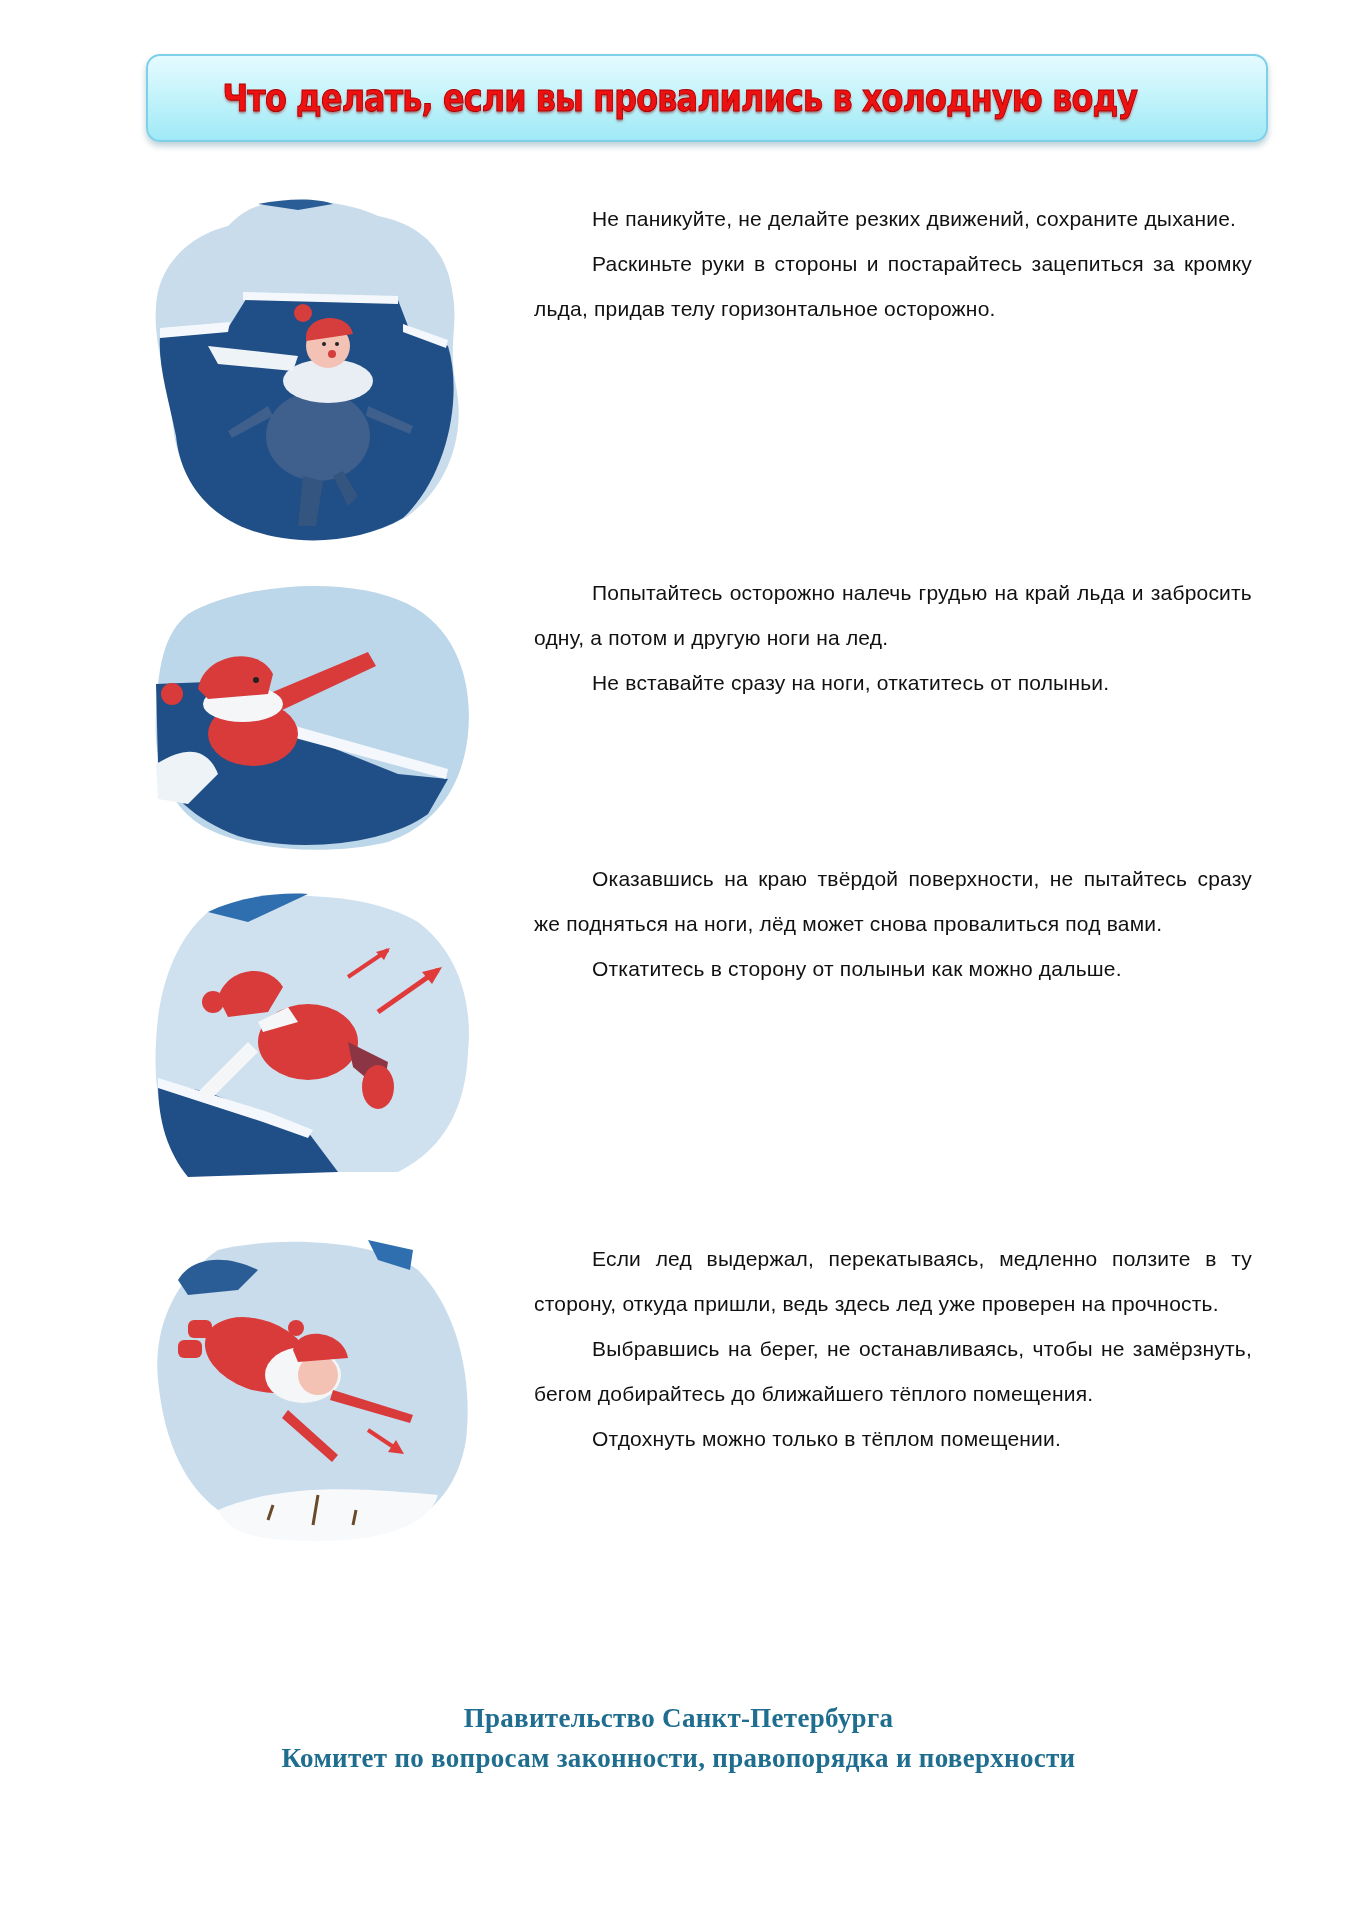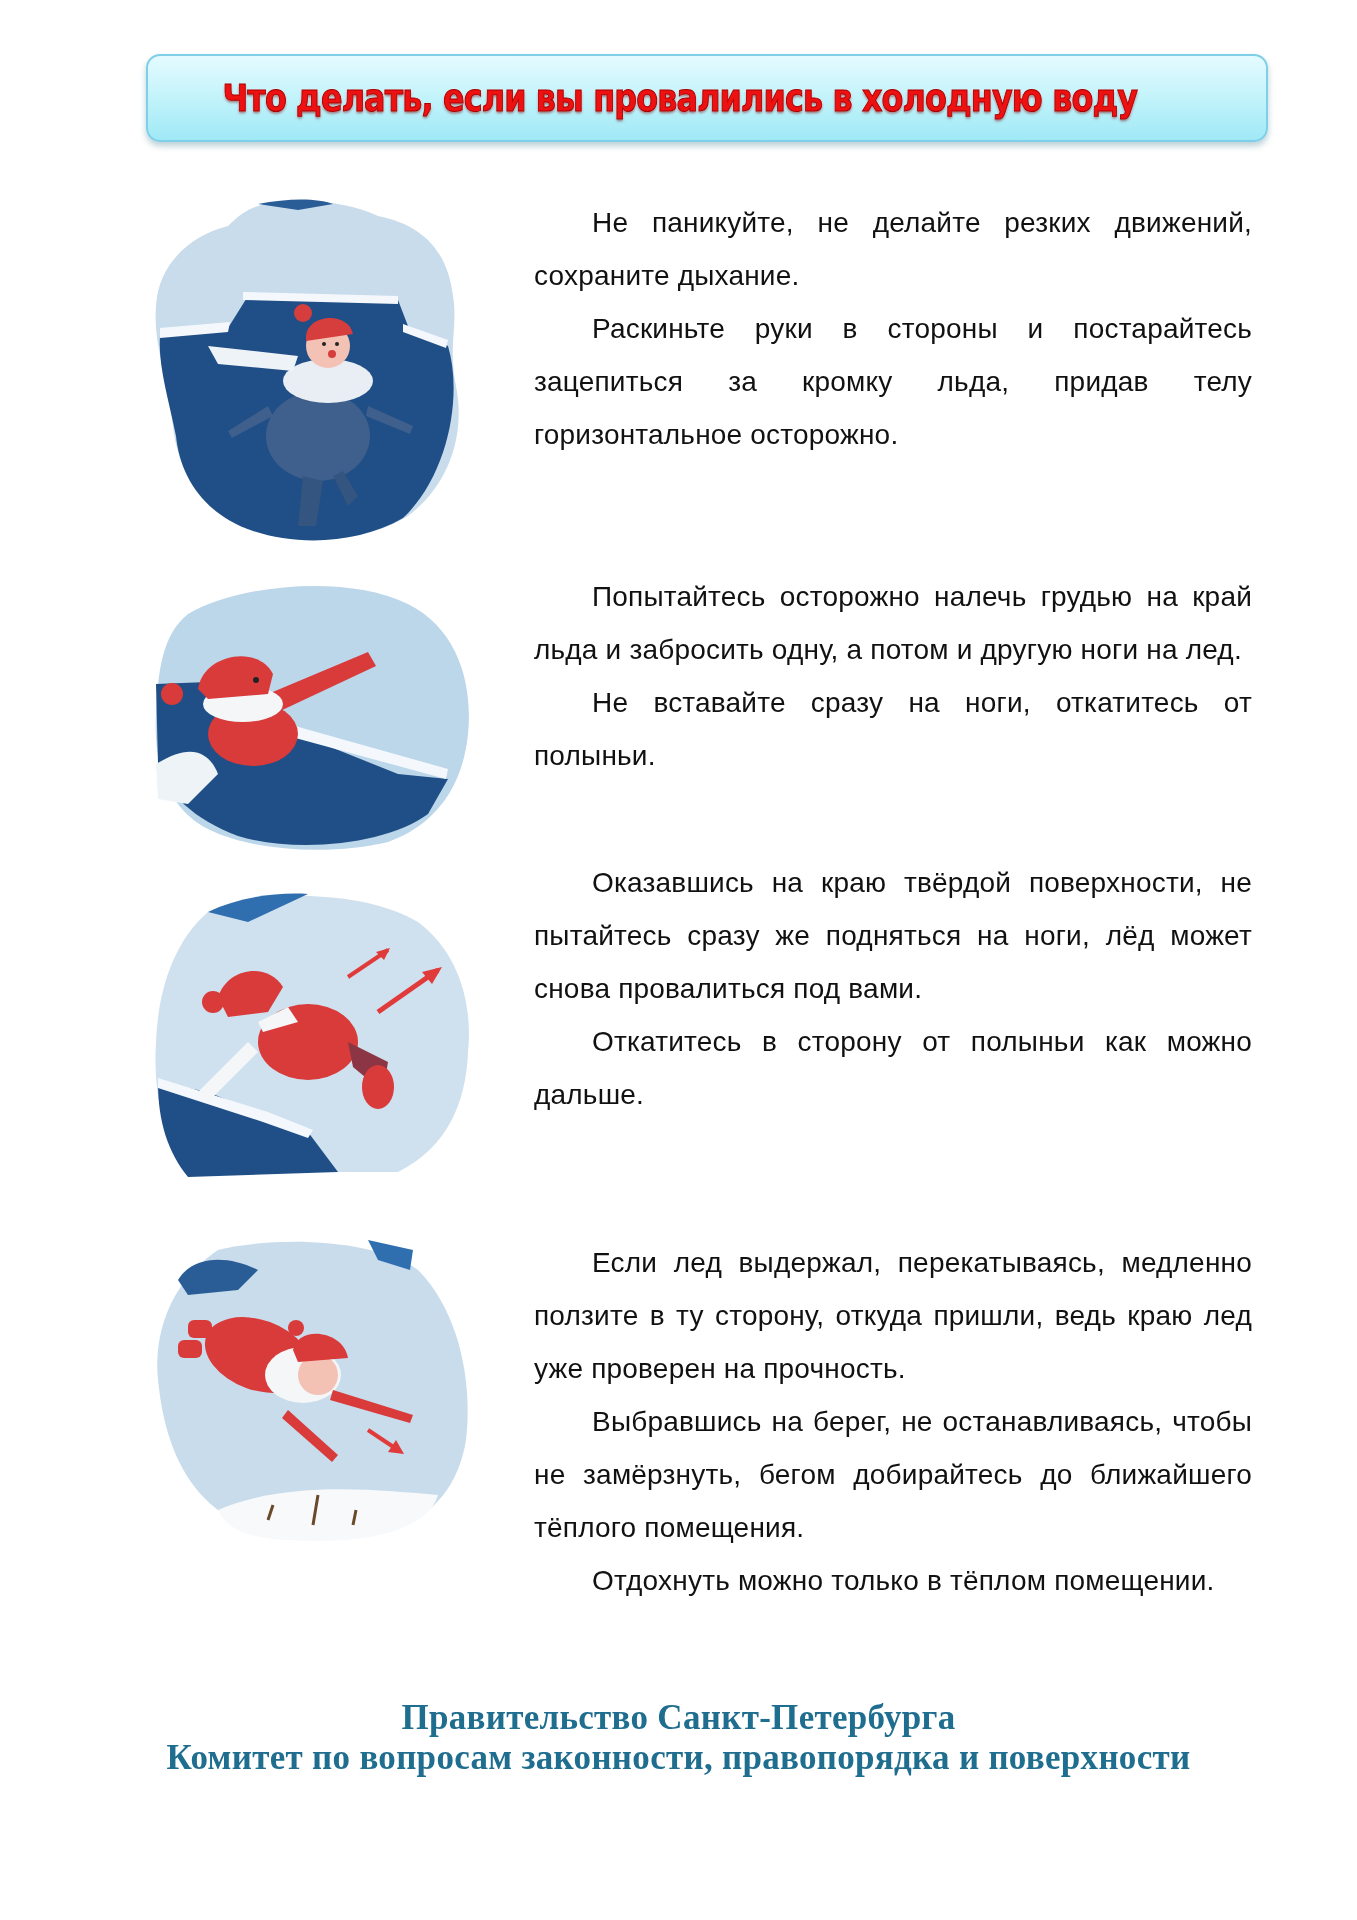--- a/index.html
+++ b/index.html
@@ -20,29 +20,29 @@
     -webkit-text-stroke: 1px #a80000;
     text-shadow: 0 0 2px #ffffff, 0 2px 3px rgba(120,0,0,0.6);
     transform: scaleX(0.86);
     white-space: nowrap;
   }
 
   .section { position: absolute; left: 0; width: 1357px; }
   .illus { position: absolute; left: 148px; }
   .text-block {
     position: absolute; left: 534px; width: 718px;
-    font-family: "Liberation Sans", sans-serif; font-size: 28px; line-height: 53px; color: #111;
+    font-family: "Liberation Sans", sans-serif; font-size: 21px; line-height: 45px; color: #111;
     text-align: justify; letter-spacing: 0.2px;
   }
   .text-block p { margin: 0; text-indent: 58px; }
 
   .footer { position: absolute; left: 0; width: 1357px; top: 1698px; text-align: center; }
   .footer div {
     font-family: "Liberation Serif", serif; font-weight: bold; color: #1f6d8f;
-    font-size: 35px; line-height: 40px; letter-spacing: 0.3px;
+    font-size: 27px; line-height: 40px; letter-spacing: 0.3px;
   }
 </style>
 </head>
 <body>
 
 <div class="title-banner">
   <span class="title-text">Что делать, если вы провалились в холодную воду</span>
 </div>
 
 <div class="section">
@@ -129,21 +129,21 @@
     <circle cx="170" cy="135" r="20" fill="#f3c2b4"></circle>
     <path d="M145 110 C150 85 195 90 200 118 L150 122 Z" fill="#d93a3a"></path>
     <circle cx="148" cy="88" r="8" fill="#d93a3a"></circle>
     <path d="M185 150 L265 175 L262 183 L182 160 Z" fill="#d93a3a"></path>
     <path d="M140 170 L190 215 L184 222 L134 178 Z" fill="#d93a3a"></path>
     <line x1="220" y1="190" x2="250" y2="210" stroke="#e03a3a" stroke-width="4"></line>
     <polygon points="256,214 240,212 248,200" fill="#e03a3a"></polygon>
     <path d="M120 280 L125 265 M165 285 L170 255 M205 285 L208 270" stroke="#6b4a2b" stroke-width="3"></path>
   </svg>
   <div class="text-block" style="top:1236px">
-    <p>Если лед выдержал, перекатываясь, медленно ползите в ту сторону, откуда пришли, ведь краю лед уже проверен на прочность.</p>
+    <p>Если лед выдержал, перекатываясь, медленно ползите в ту сторону, откуда пришли, ведь здесь лед уже проверен на прочность.</p>
     <p>Выбравшись на берег, не останавливаясь, чтобы не замёрзнуть, бегом добирайтесь до ближайшего тёплого помещения.</p>
     <p>Отдохнуть можно только в тёплом помещении.</p>
   </div>
 </div>
 
 <div class="footer">
   <div>Правительство Санкт-Петербурга</div>
   <div>Комитет по вопросам законности, правопорядка и поверхности</div>
 </div>
 

